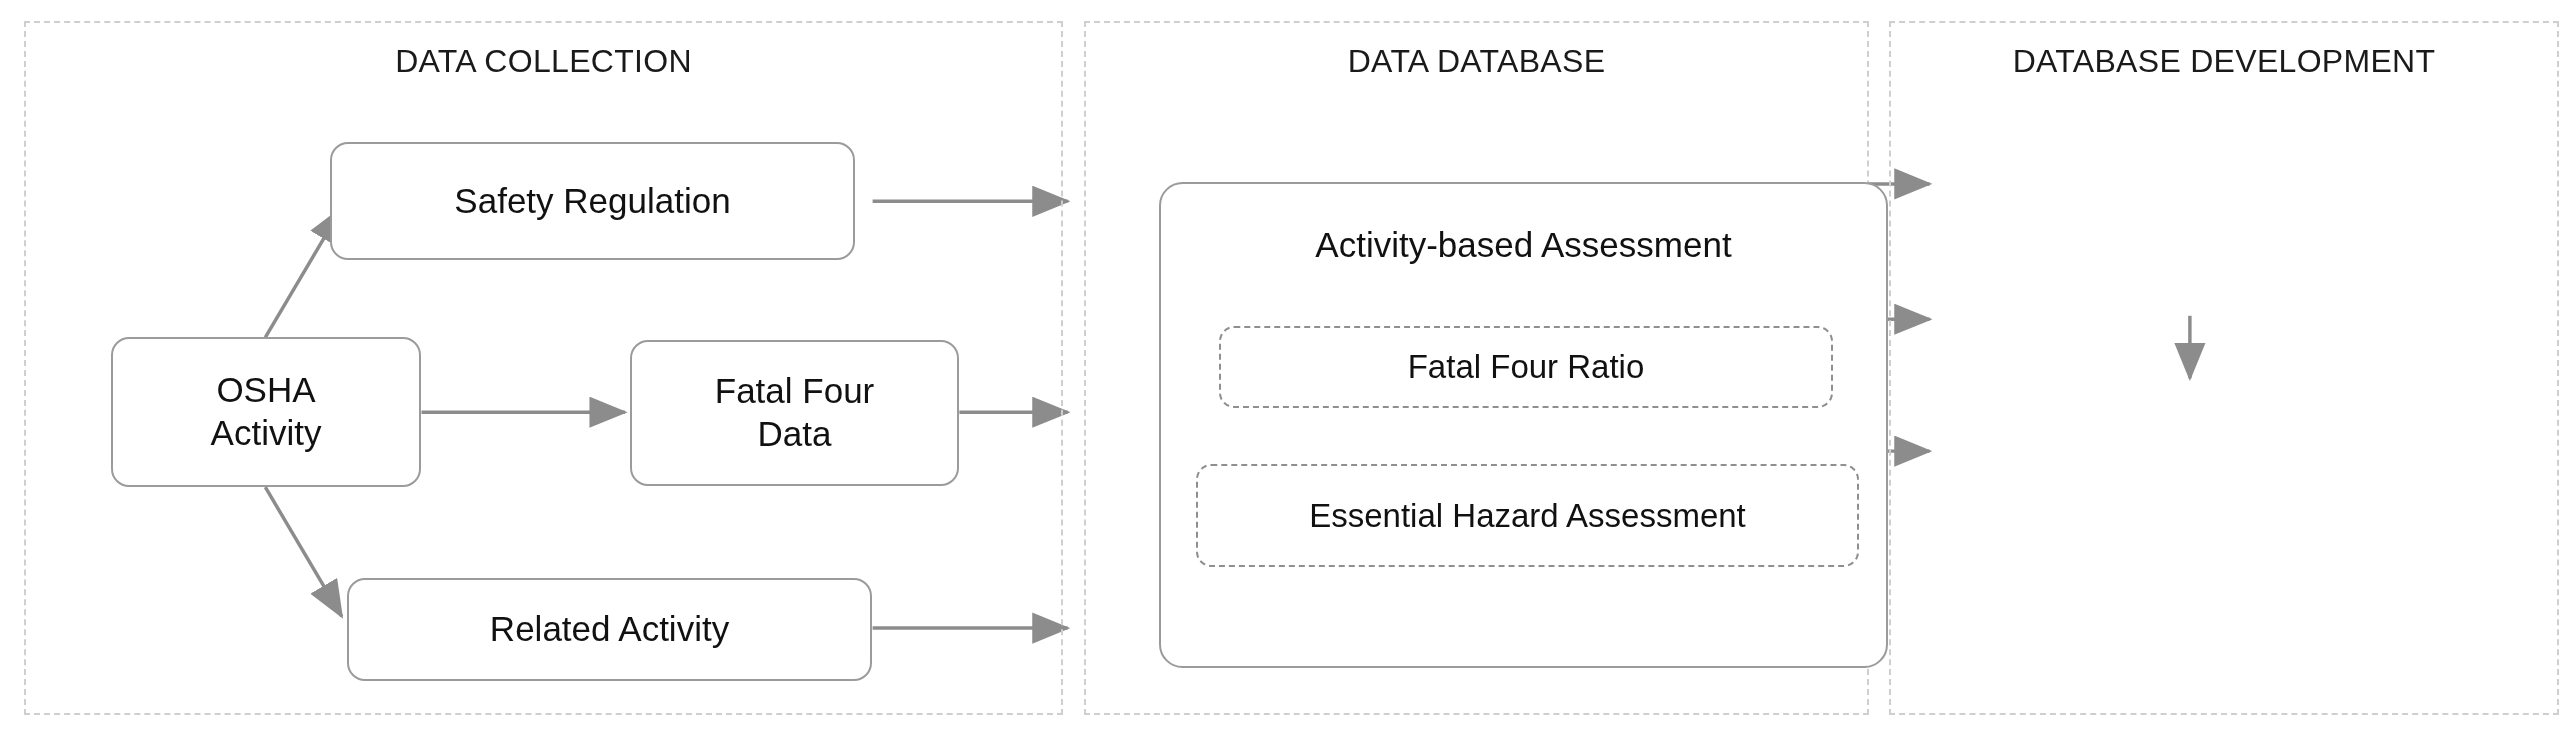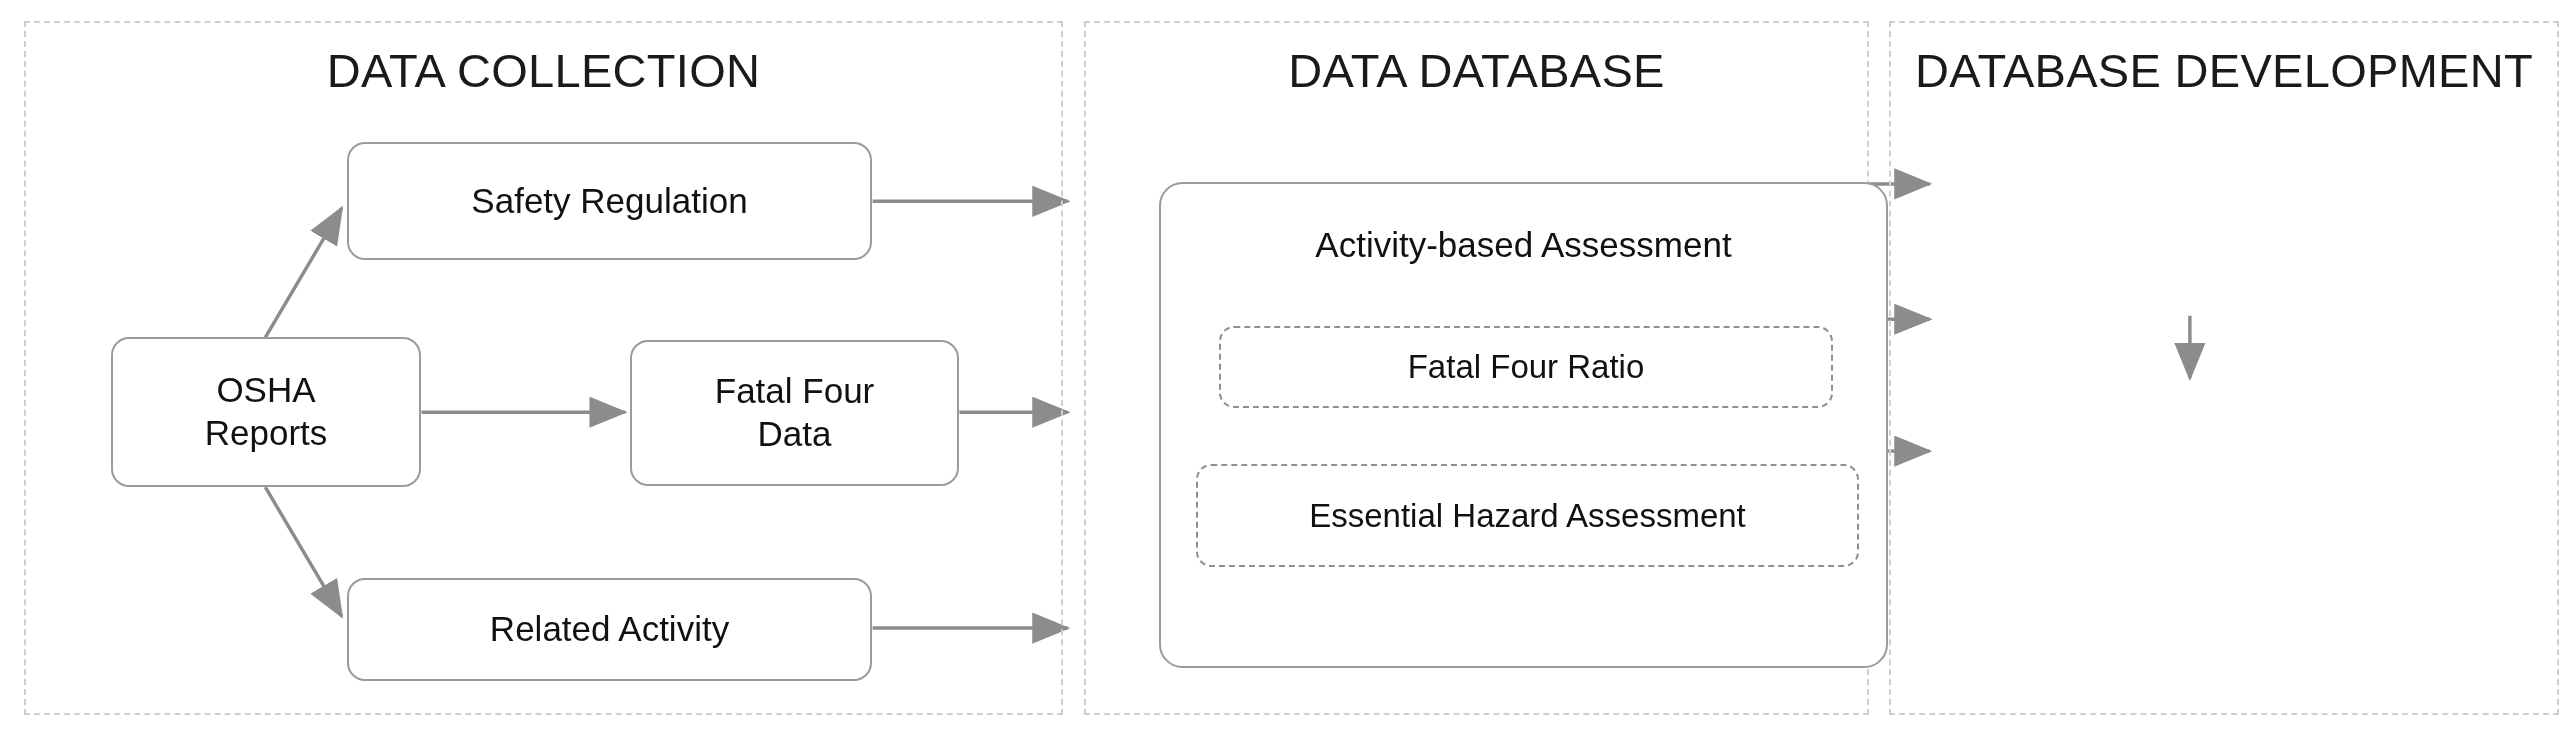--- a/index.html
+++ b/index.html
@@ -19,21 +19,21 @@
   .panel {
     position: absolute;
     border: 2.8px dashed #cfcfcf;
     box-sizing: border-box;
     background: transparent;
   }
   .panel-title {
     position: absolute;
     text-align: center;
     color: #1a1a1a;
-    font-size: 47px;
+    font-size: 32px;
     letter-spacing: 0.3px;
     white-space: nowrap;
     font-weight: 400;
   }
   
   .node {
     position: absolute;
     box-sizing: border-box;
     border: 2.8px solid #9b9b9b;
     border-radius: 18px;
@@ -119,24 +119,24 @@
 
       <path d="M 3155 455 L 3155 545" marker-end="url(#ah)"></path>
     </g>
   </svg>
 
   <div class="panel" style="left:24px; top:21px; width:1039px; height:694px;"></div>
   <div class="panel-title" style="left:24px; top:43px; width:1039px;">DATA COLLECTION</div>
 
   <div class="node" style="left:111px; top:337px; width:310px; height:150px; white-space:pre-line;">
     <span>OSHA
-Reports</span>
+Activity</span>
   </div>
 
-  <div class="node" style="left:347px; top:142px; width:525px; height:118px;">
+  <div class="node" style="left:330px; top:142px; width:525px; height:118px;">
     <span>Safety Regulation</span>
   </div>
 
   <div class="node" style="left:630px; top:340px; width:329px; height:146px; white-space:pre-line;">
     <span>Fatal Four
 Data</span>
   </div>
 
   <div class="node" style="left:347px; top:578px; width:525px; height:103px;">
     <span>Related Activity</span>

